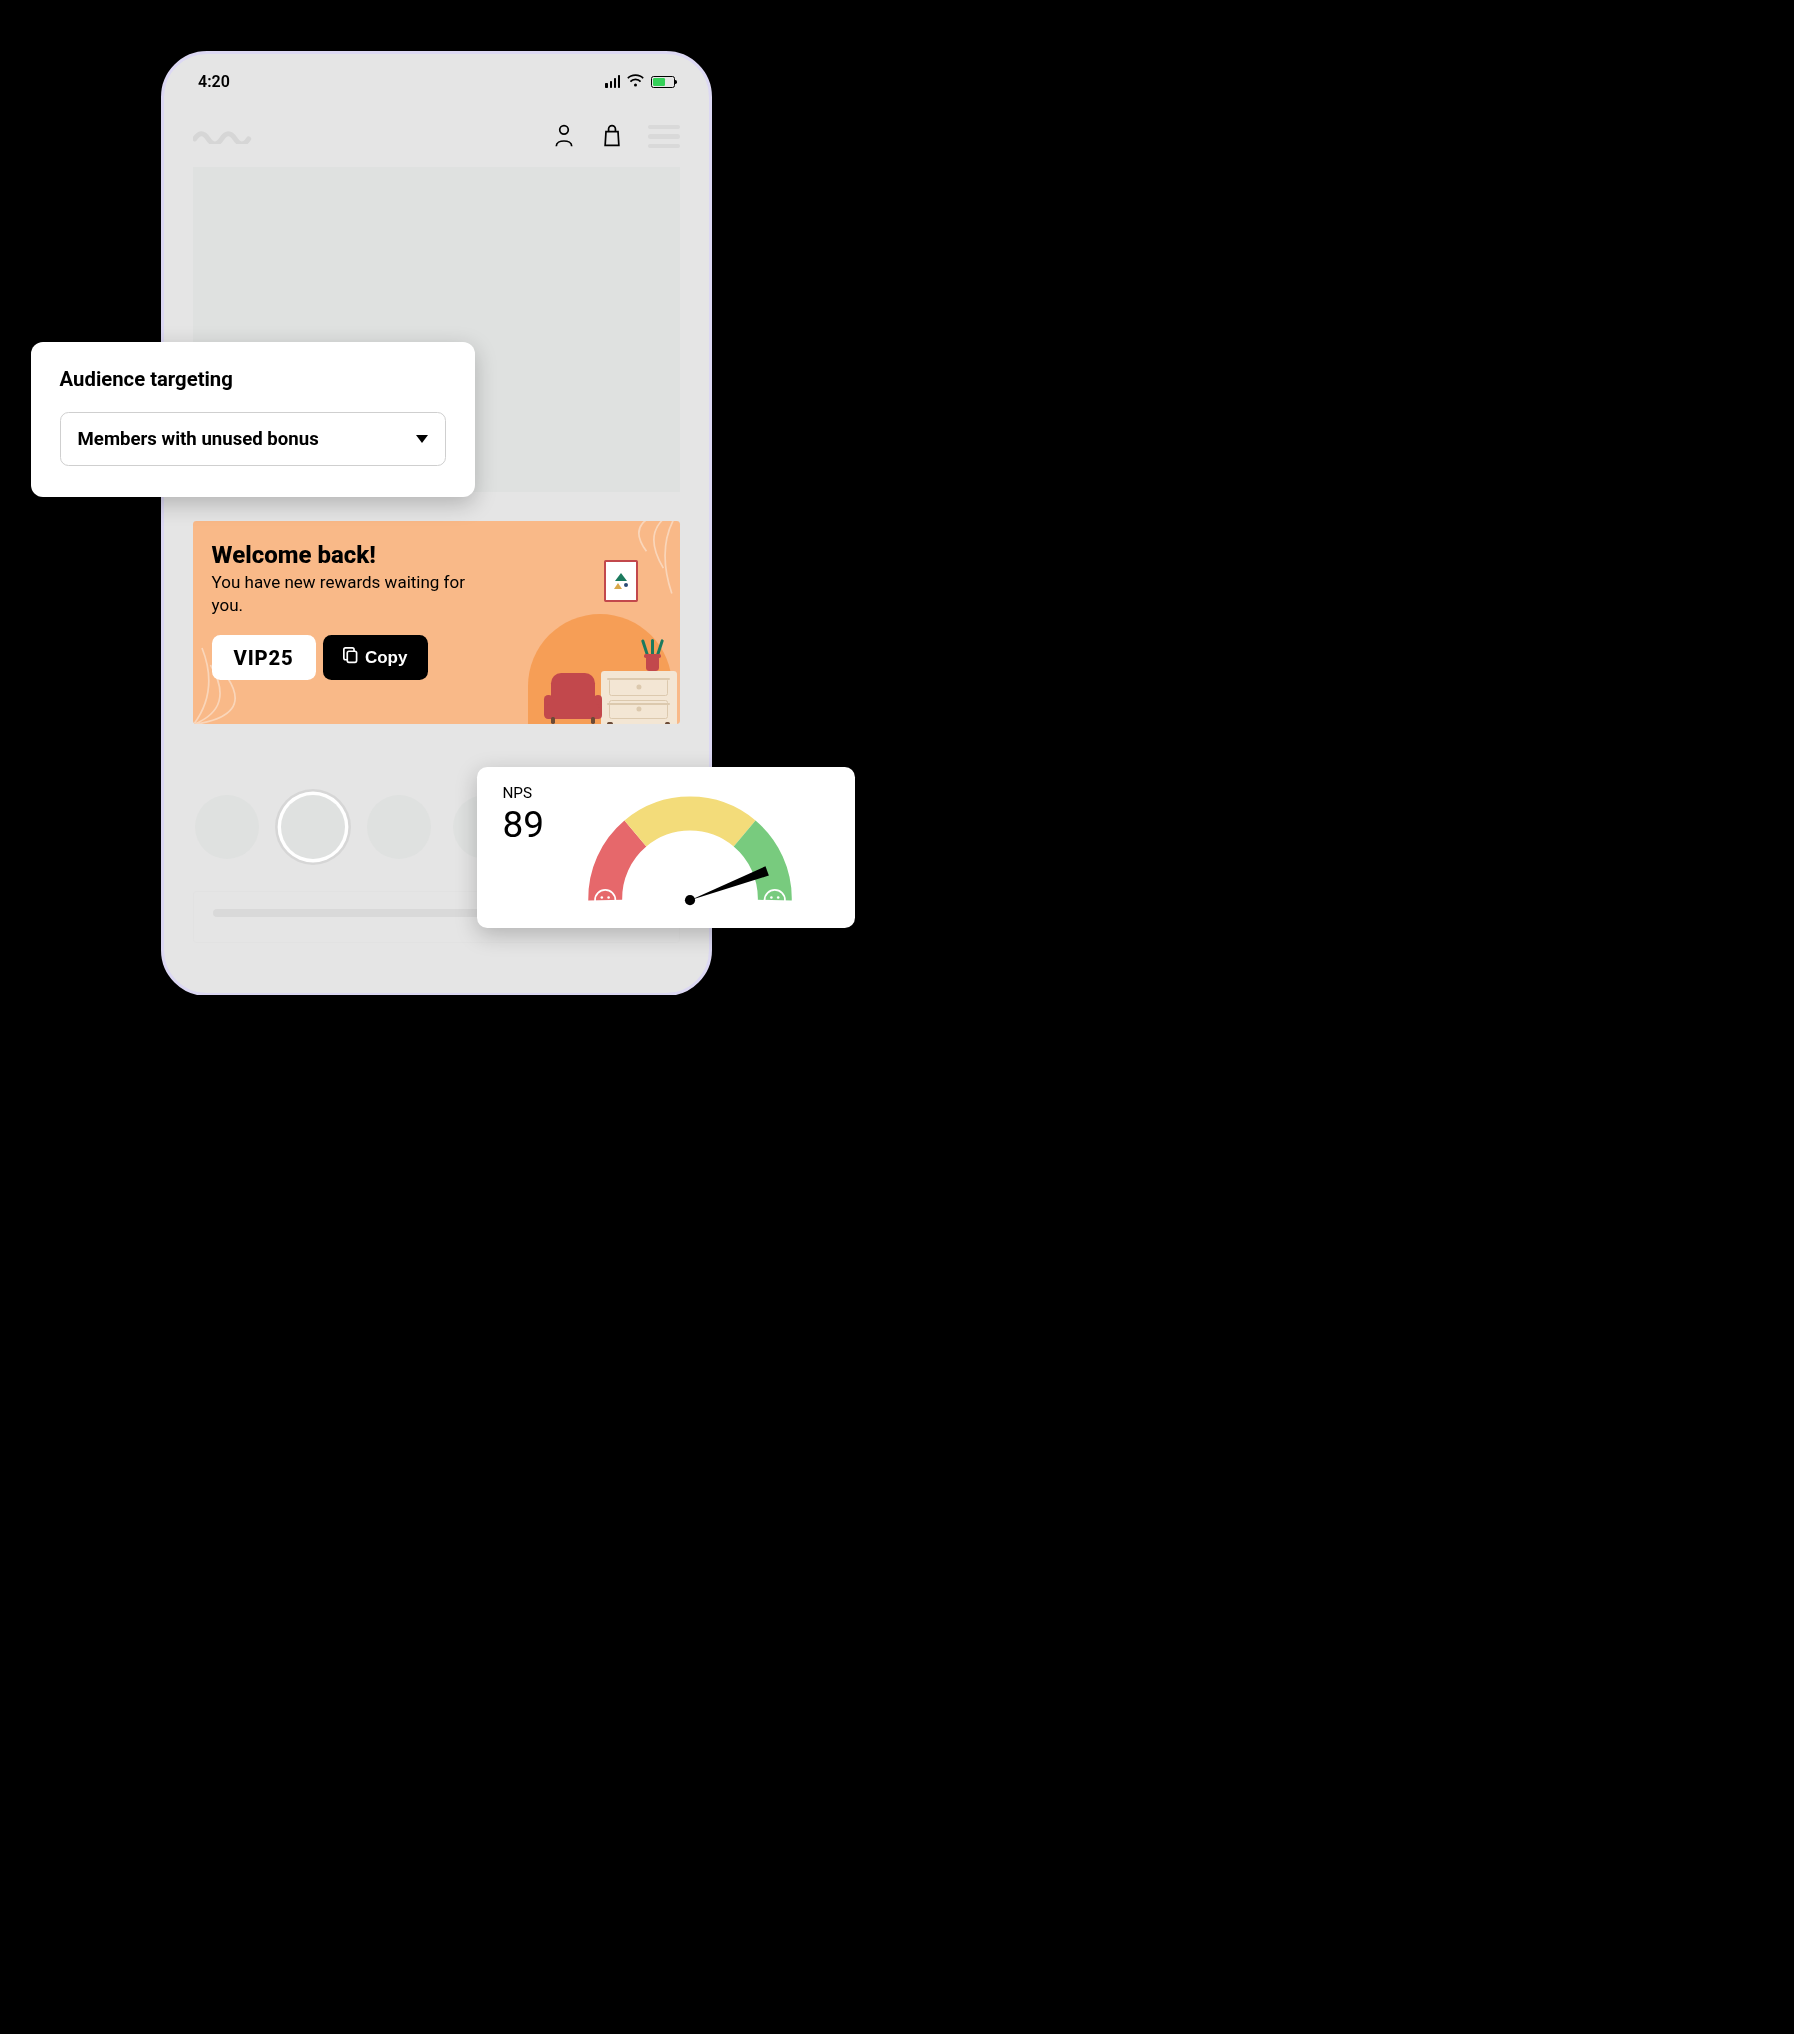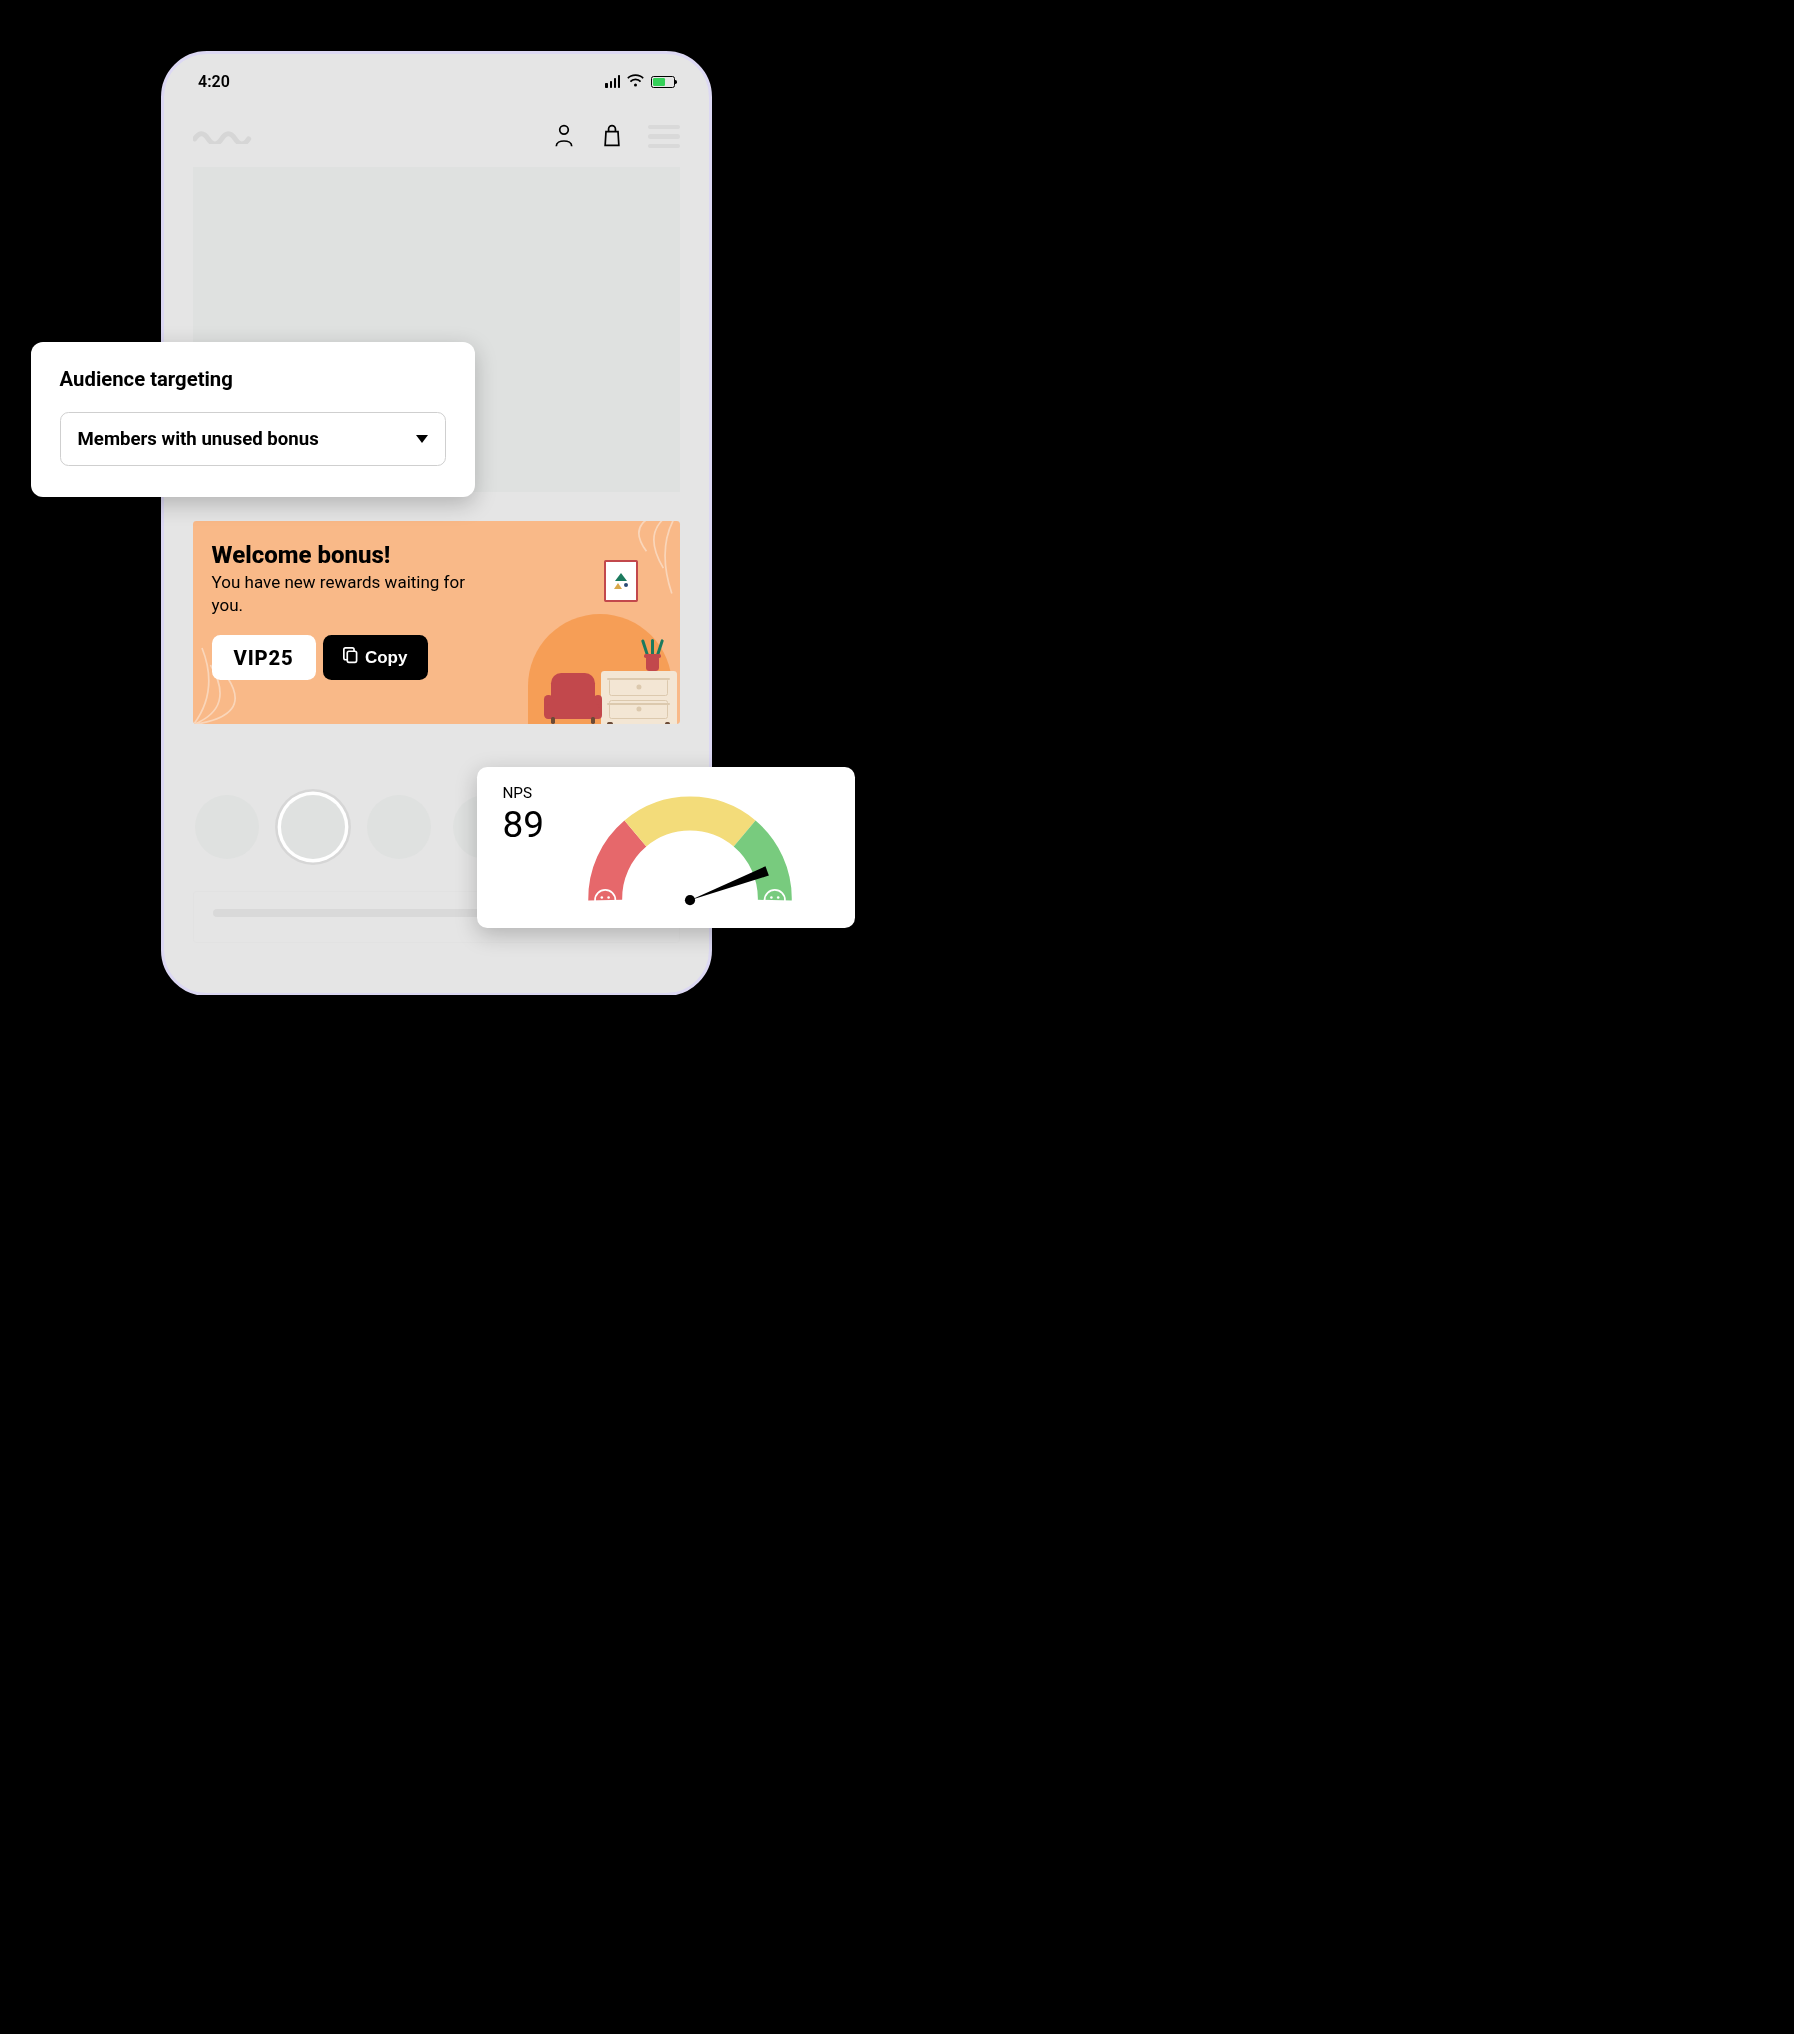--- a/index.html
+++ b/index.html
@@ -264,21 +264,21 @@
 
     <div class="promo">
       <svg class="leaf-outline" style="left:-8.5px;bottom:-8.5px;width:102px;height:102px" viewBox="0 0 120 120">
           <path d="M10 110 Q40 70 20 20 M10 110 Q60 90 30 40 M10 110 Q80 100 50 55"></path>
         </svg>
       <svg class="leaf-outline" style="right:-8.5px;top:-12px;width:102px;height:93px" viewBox="0 0 120 110">
           <path d="M110 0 Q80 40 100 100 M110 0 Q60 20 90 70 M110 0 Q40 10 70 50"></path>
         </svg>
 
       <div class="promo-text">
-        <div class="promo-title">Welcome bonus!</div>
+        <div class="promo-title">Welcome back!</div>
         <div class="promo-sub">You have new rewards waiting for you.</div>
         <div class="promo-actions">
           <div class="code-box">VIP25</div>
           <button class="copy-btn">
             <span>
               <svg viewBox="0 0 18 20" stroke-width="2">
                   <rect x="5" y="5" width="11" height="13" rx="2"></rect>
                   <path d="M5 15 H3 a2 2 0 0 1 -2 -2 V3 a2 2 0 0 1 2 -2 h8 a2 2 0 0 1 2 2 v2"></path>
                 </svg>
             </span>

